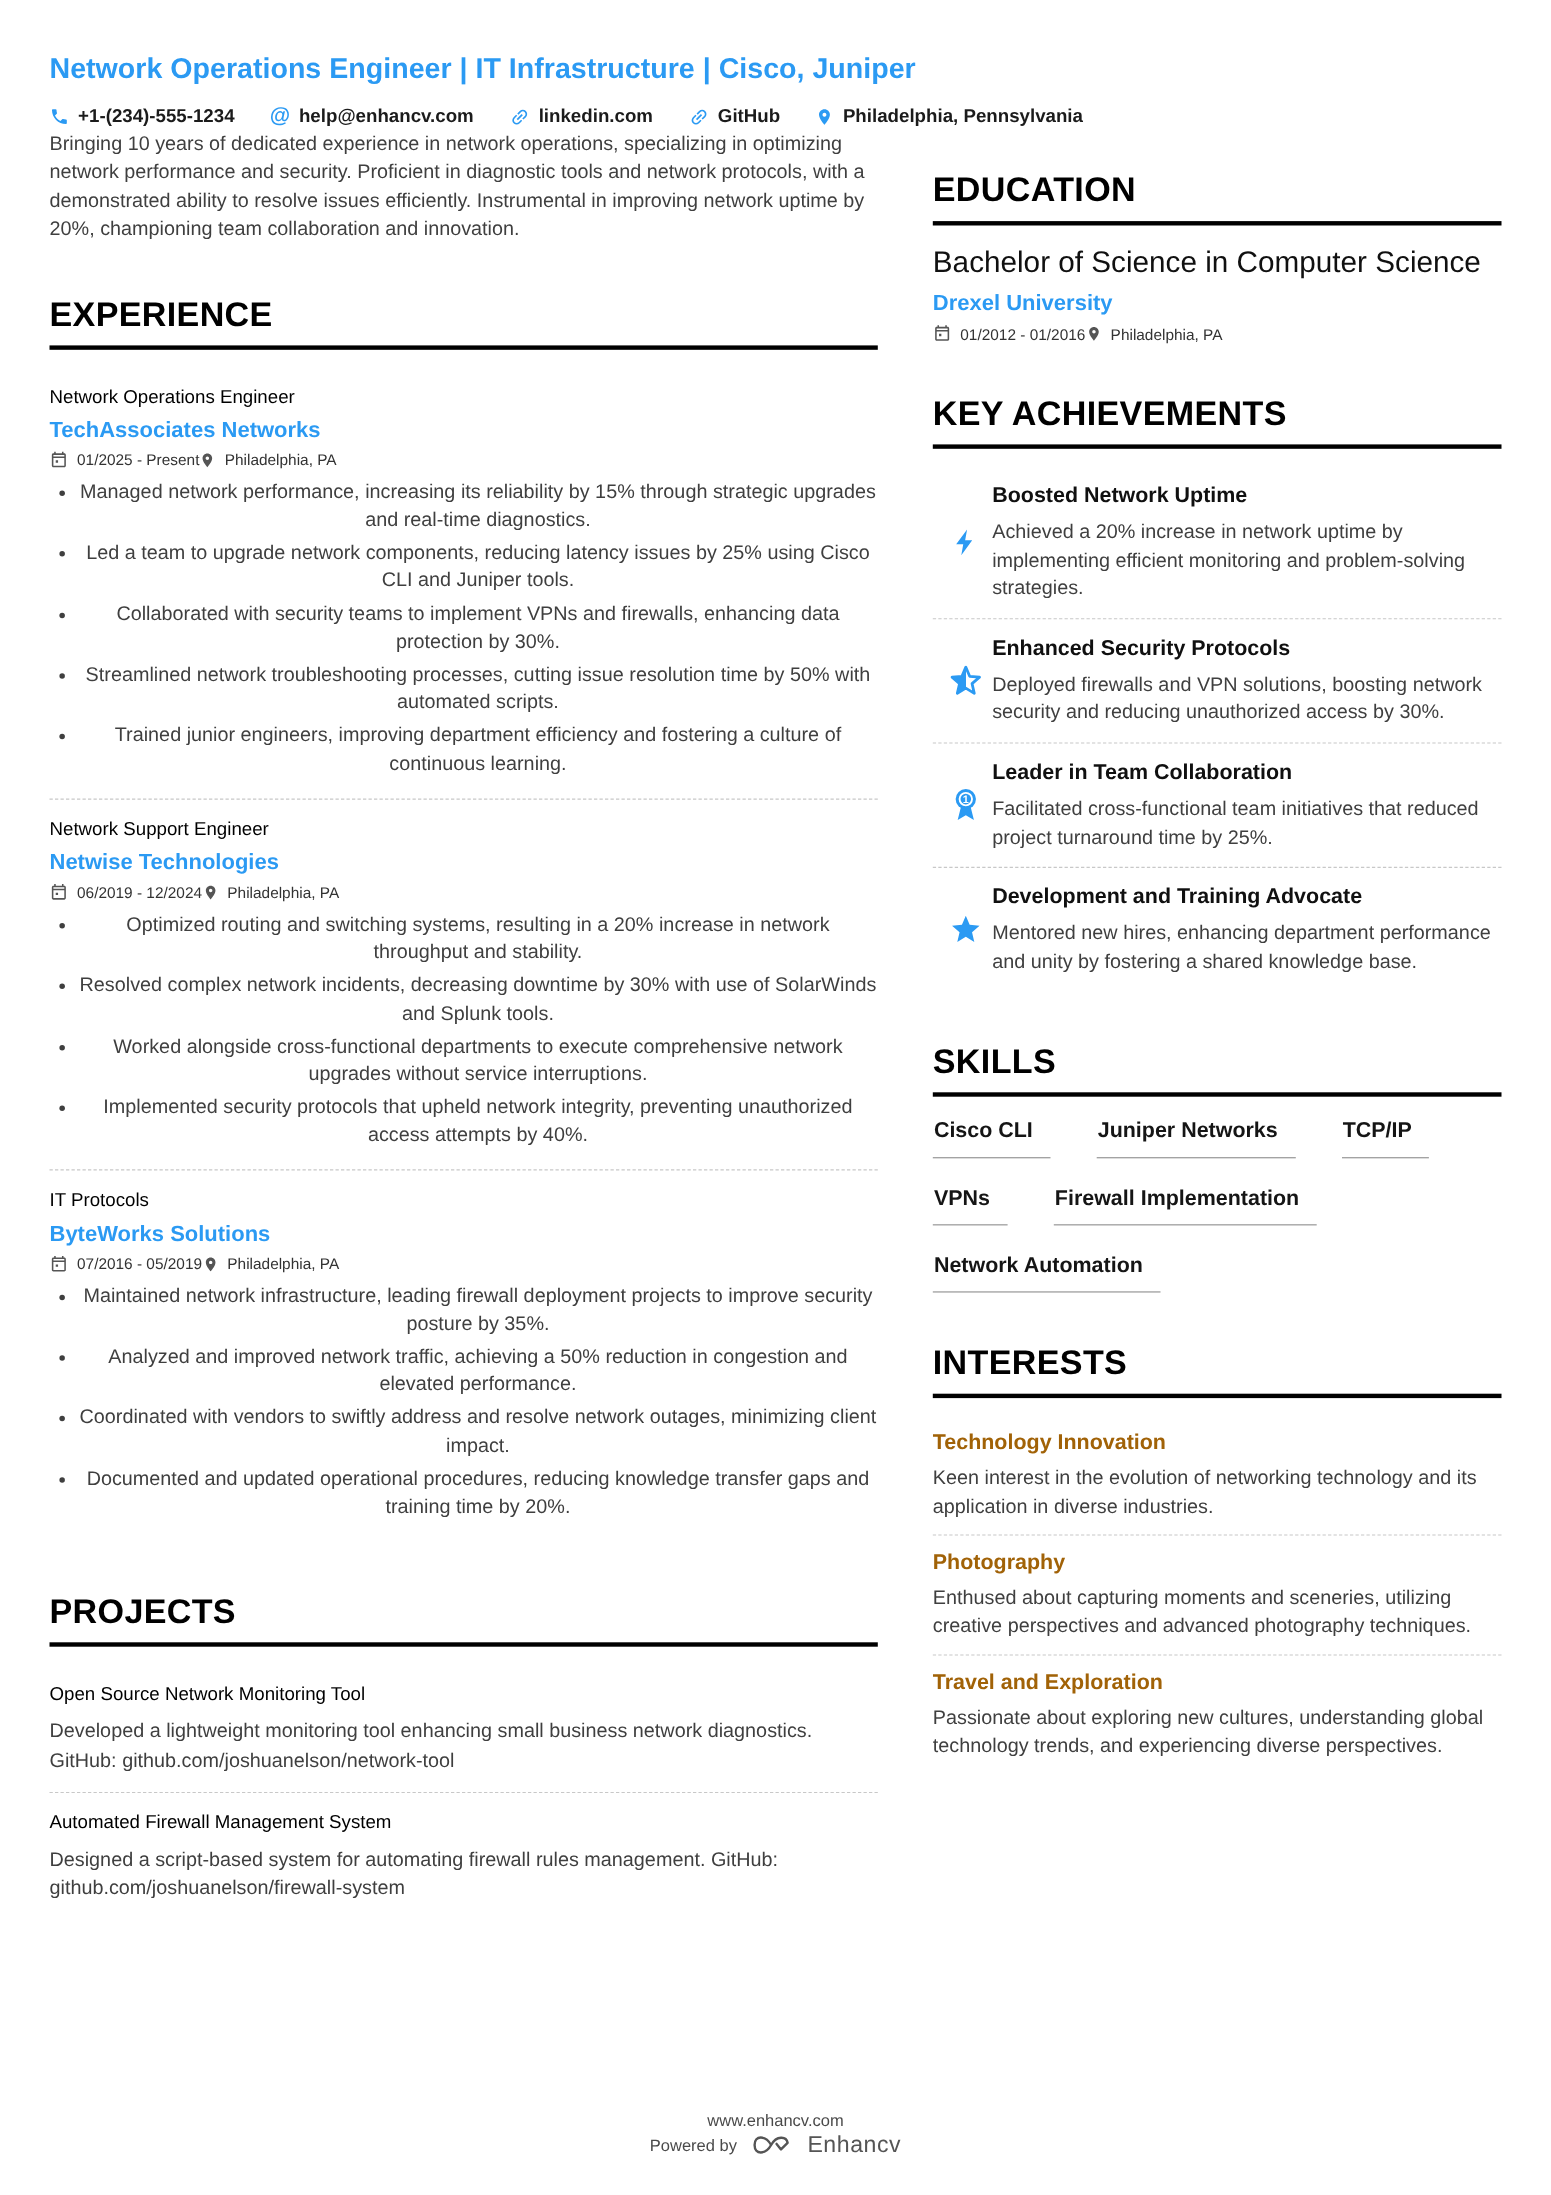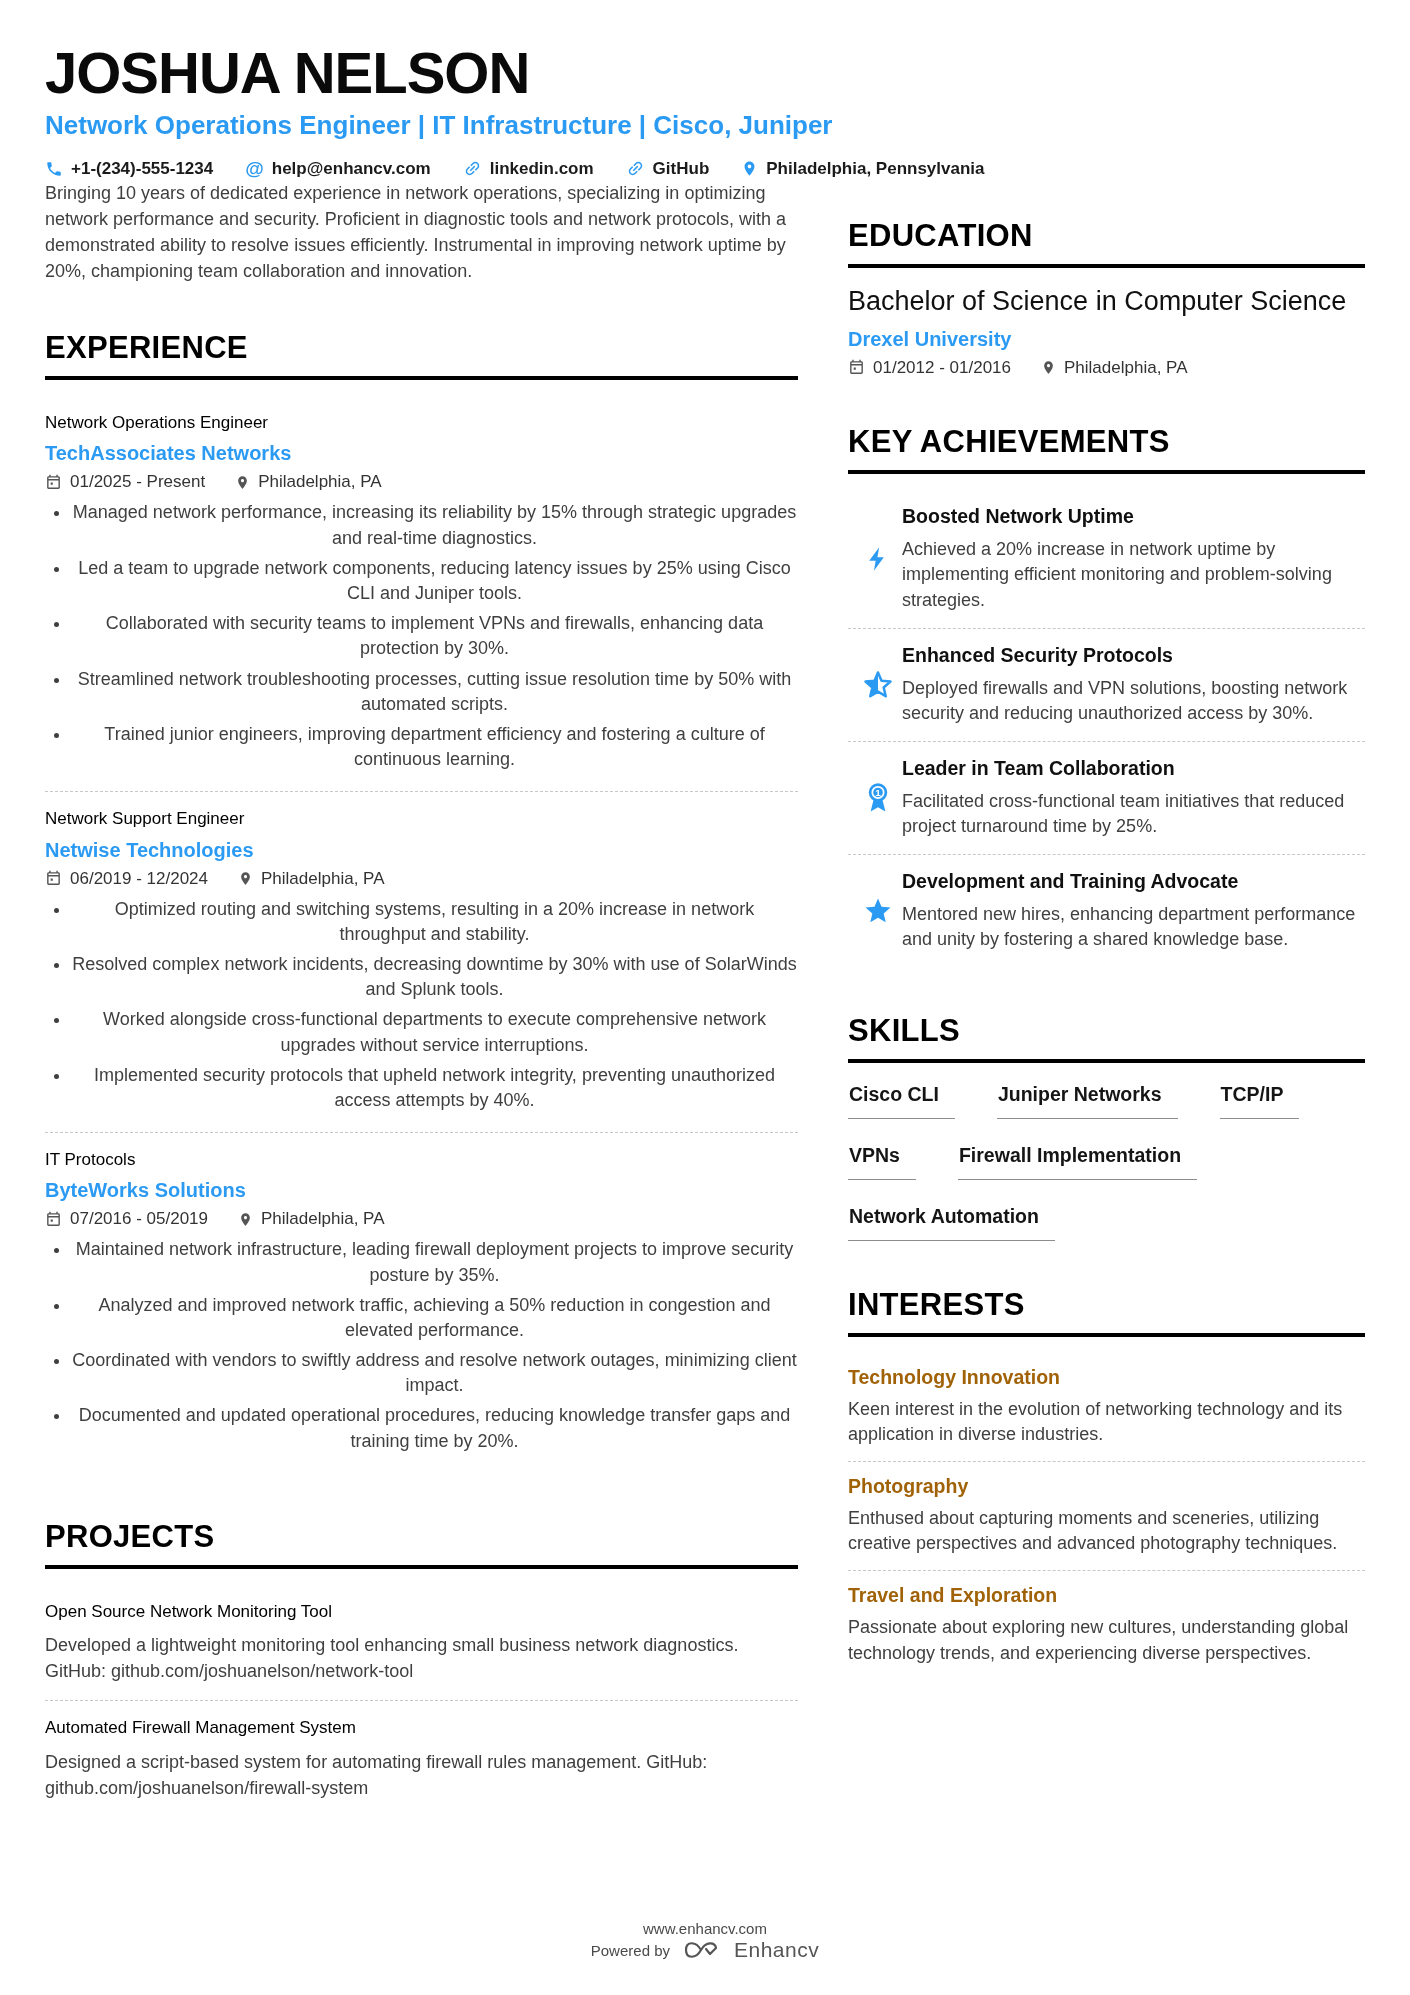--- a/index.html
+++ b/index.html
@@ -41,21 +41,21 @@
     margin:46px 0 16px 0;padding-bottom:10px;border-bottom:4px solid #000;
   }
   .section-heading.first{margin-top:38px;}
   
   .body-text{font-size:18px;line-height:1.45;color:#3f3f3f;margin:0;}
   
   .job{padding:6px 0 14px 0;}
   .job + .job{border-top:1px dashed #c8c8c8;}
   .item-title{font-size:17px;font-weight:500;color:#000000;margin:10px 0 0 0;line-height:1.25;}
   .company{font-size:20px;font-weight:700;color:var(--accent);margin:9px 0 7px 0;}
-  .meta-row{display:flex;align-items:center;gap:30px;font-size:17px;color:#333;margin:2px 0 8px 0;}
+  .meta-row{display:flex;align-items:center;font-size:14px;color:#333;margin:2px 0 8px 0;}
   .meta-item{display:flex;align-items:center;gap:8px;}
   .bullets{margin:4px 0 0 0;padding-left:26px;font-size:18px;line-height:1.4;color:#3f3f3f;text-align:center;}
   .bullets li{margin-bottom:5px;}
   
   .project{padding:6px 0 16px 0;}
   .project + .project{border-top:1px dashed #c8c8c8;}
   .project .body-text{margin-top:10px;}
   
   .degree{font-size:27px;font-weight:500;color:#101010;line-height:1.3;margin:8px 0 6px 0;}
   
@@ -83,21 +83,20 @@
   .footer-right{display:flex;align-items:center;gap:12px;}
   .powered-by{font-size:15px;color:#4a4a4a;}
   .brand-text{font-size:21px;color:#555;font-weight:500;letter-spacing:.5px;}
 </style>
 </head>
 <body>
 
 <div class="page">
 
   <header>
-    <h1 class="name">JOSHUA NELSON</h1>
     <div class="headline">Network Operations Engineer | IT Infrastructure | Cisco, Juniper</div>
     <div class="contact-row">
       <span class="contact-item">
         <span class="icon">
           <svg width="18" height="18" viewBox="0 0 24 24" fill="#2b9af3">
               <path d="M6.62 10.79c1.44 2.83 3.76 5.14 6.59 6.59l2.2-2.21c.27-.27.67-.36 1.02-.24 1.12.37 2.33.57 3.57.57.55 0 1 .45 1 1V20c0 .55-.45 1-1 1-9.39 0-17-7.61-17-17 0-.55.45-1 1-1h3.5c.55 0 1 .45 1 1 0 1.25.2 2.45.57 3.57.11.35.03.74-.25 1.02l-2.2 2.2z"></path>
             </svg>
         </span>
         <span>+1-(234)-555-1234</span>
       </span>

